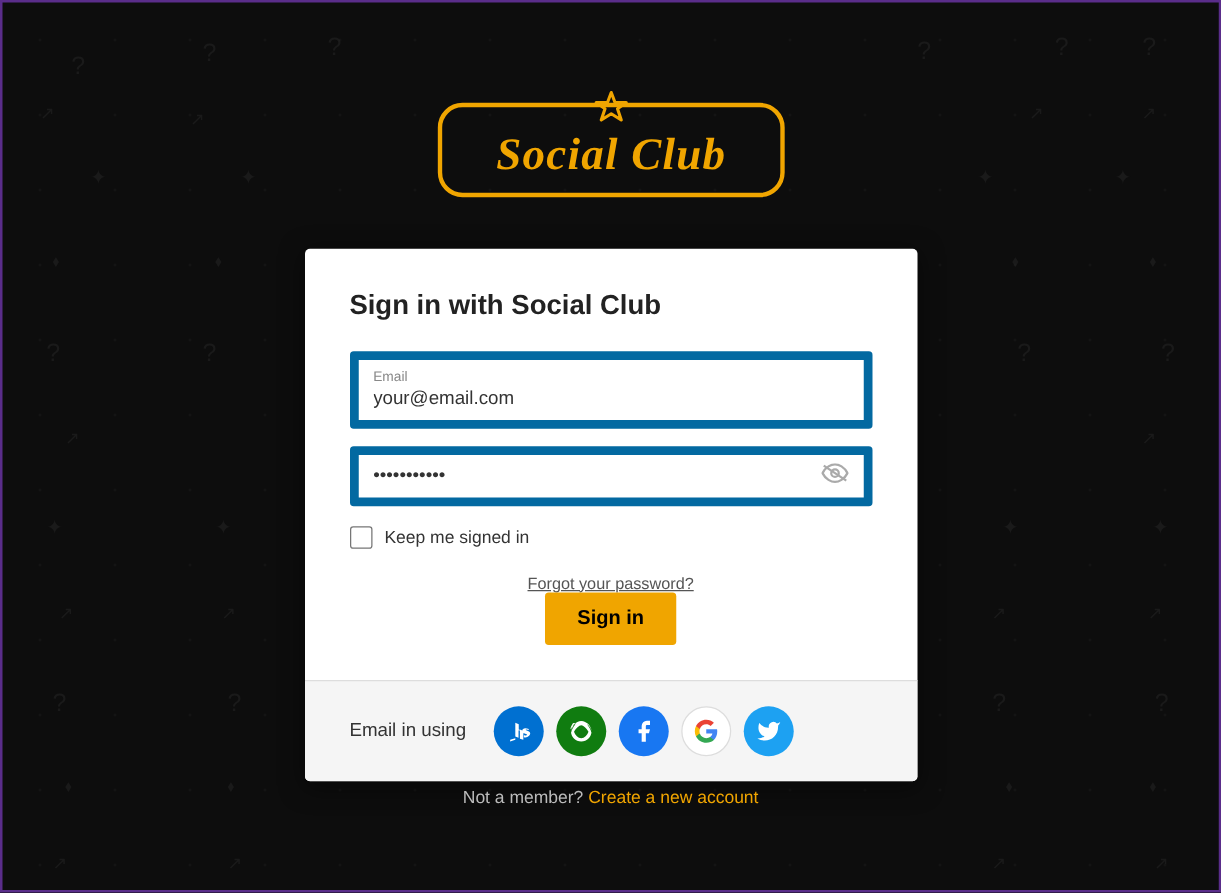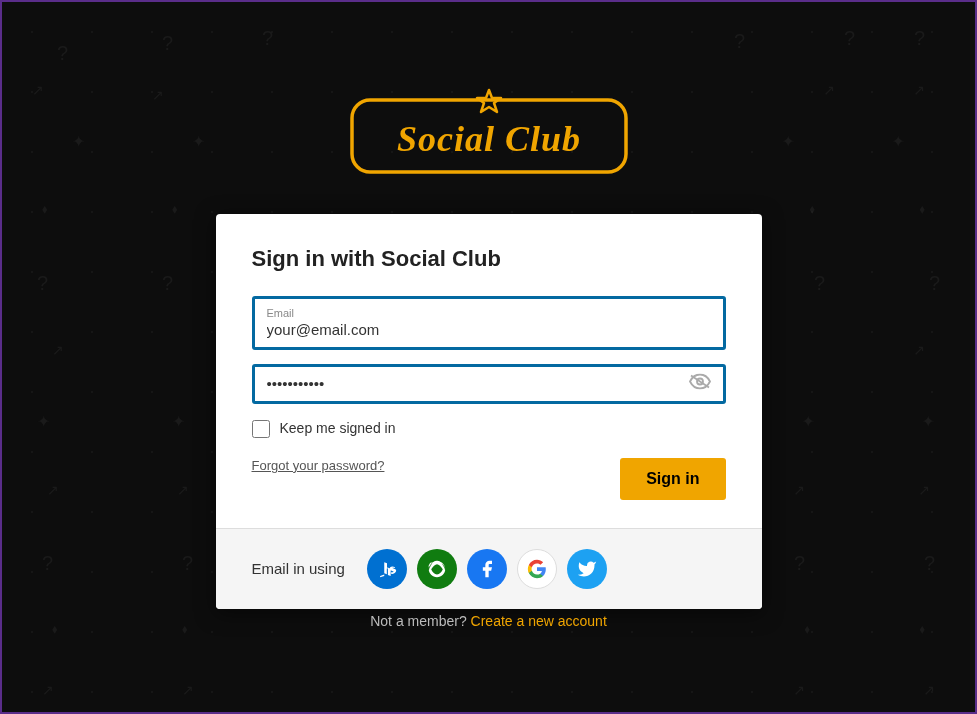--- a/index.html
+++ b/index.html
@@ -42,40 +42,40 @@
     }
 
     .logo-svg {
       width: 290px;
       height: 100px;
     }
 
     .main-card {
       background: #fff;
       border-radius: 4px;
-      width: 546px;
+      width: 490px;
       z-index: 1;
       overflow: hidden;
       box-shadow: 0 4px 20px rgba(0,0,0,0.5);
     }
 
     .sign-in-form {
       padding: 32px 36px 28px;
     }
 
     .form-title {
       font-size: 22px;
       font-weight: bold;
       color: #222;
       margin-bottom: 24px;
     }
 
     .input-group {
       position: relative;
-      border: 3px solid #0369a1;
+      border: 7px solid #0369a1;
       border-radius: 3px;
       padding: 8px 12px;
       margin-bottom: 14px;
       background: #fff;
     }
 
     .input-group label {
       display: block;
       font-size: 11px;
       color: #888;
@@ -120,22 +120,23 @@
     }
 
     .checkbox-row label {
       font-size: 14px;
       color: #333;
       cursor: pointer;
     }
 
     .actions-row {
       display: flex;
-      align-items: flex-start;
+      align-items: center;
       justify-content: space-between;
+      flex-direction: column;
     }
 
     .forgot-link {
       font-size: 13px;
       color: #555;
       text-decoration: underline;
       cursor: pointer;
       background: none;
       border: none;
       padding: 0;

